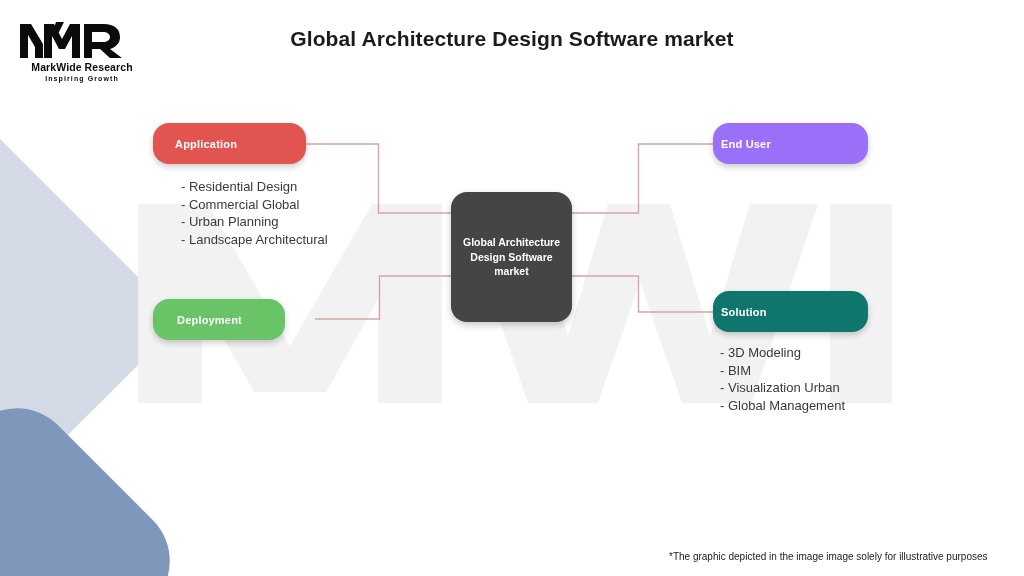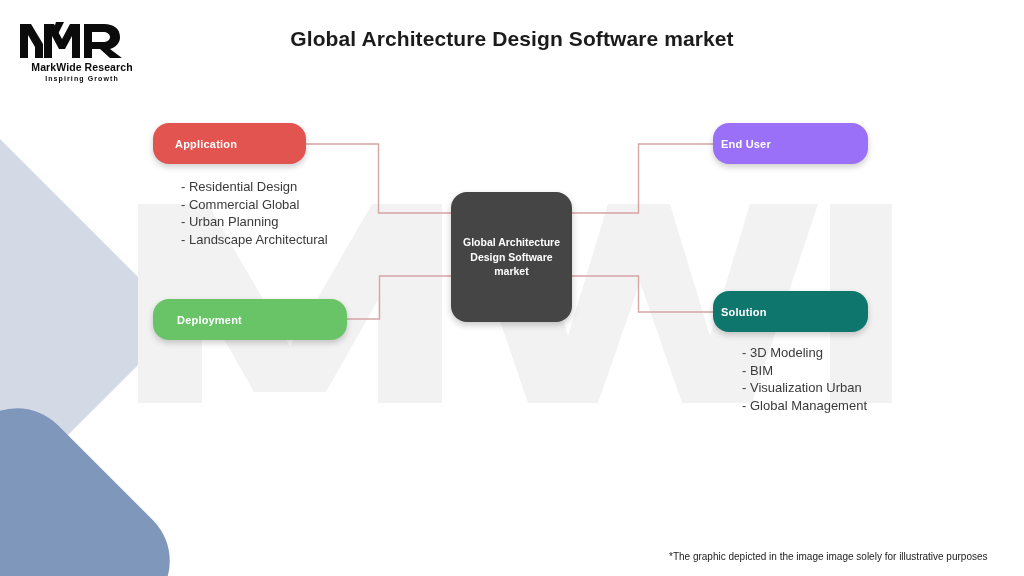--- a/index.html
+++ b/index.html
@@ -138,42 +138,42 @@
   }
   .pill-label {
     color: #ffffff;
     font-size: 11px;
     font-weight: bold;
     letter-spacing: .2px;
   }
 
   .pill-application { left: 153px; top: 123px;  width: 153px; background: #e2544f; }
   .pill-enduser     { left: 713px; top: 123px;  width: 155px; background: #9b70f8; }
-  .pill-deployment  { left: 153px; top: 299px;  width: 194px; background: #69c468; }
+  .pill-deployment  { left: 153px; top: 299px;  width: 132px; background: #69c468; }
   .pill-solution    { left: 713px; top: 291px;  width: 155px; background: #0f766e; }
 
   
   .pill-application .pill-label { transform: translateX(22px); }
   .pill-deployment  .pill-label { transform: translateX(24px); }
   .pill-enduser     .pill-label { transform: translateX(8px); }
   .pill-solution    .pill-label { transform: translateX(8px); }
 
   
   .bullets {
     position: absolute;
     font-size: 13px;
     color: #3a3a3a;
     line-height: 17.5px;
     white-space: nowrap;
   }
   .bullets div { white-space: nowrap; }
   .list-application { left: 181px; top: 178px; }
   .list-enduser     { left: 742px; top: 173px; }
   .list-deployment  { left: 183px; top: 359px; }
-  .list-solution    { left: 742px; top: 344px; }
+  .list-solution    { left: 720px; top: 344px; }
 
   
   .source {
     position: absolute;
     left: 392px;
     top: 545px;
     font-size: 12px;
     font-weight: bold;
     color: #111111;
     white-space: nowrap;

